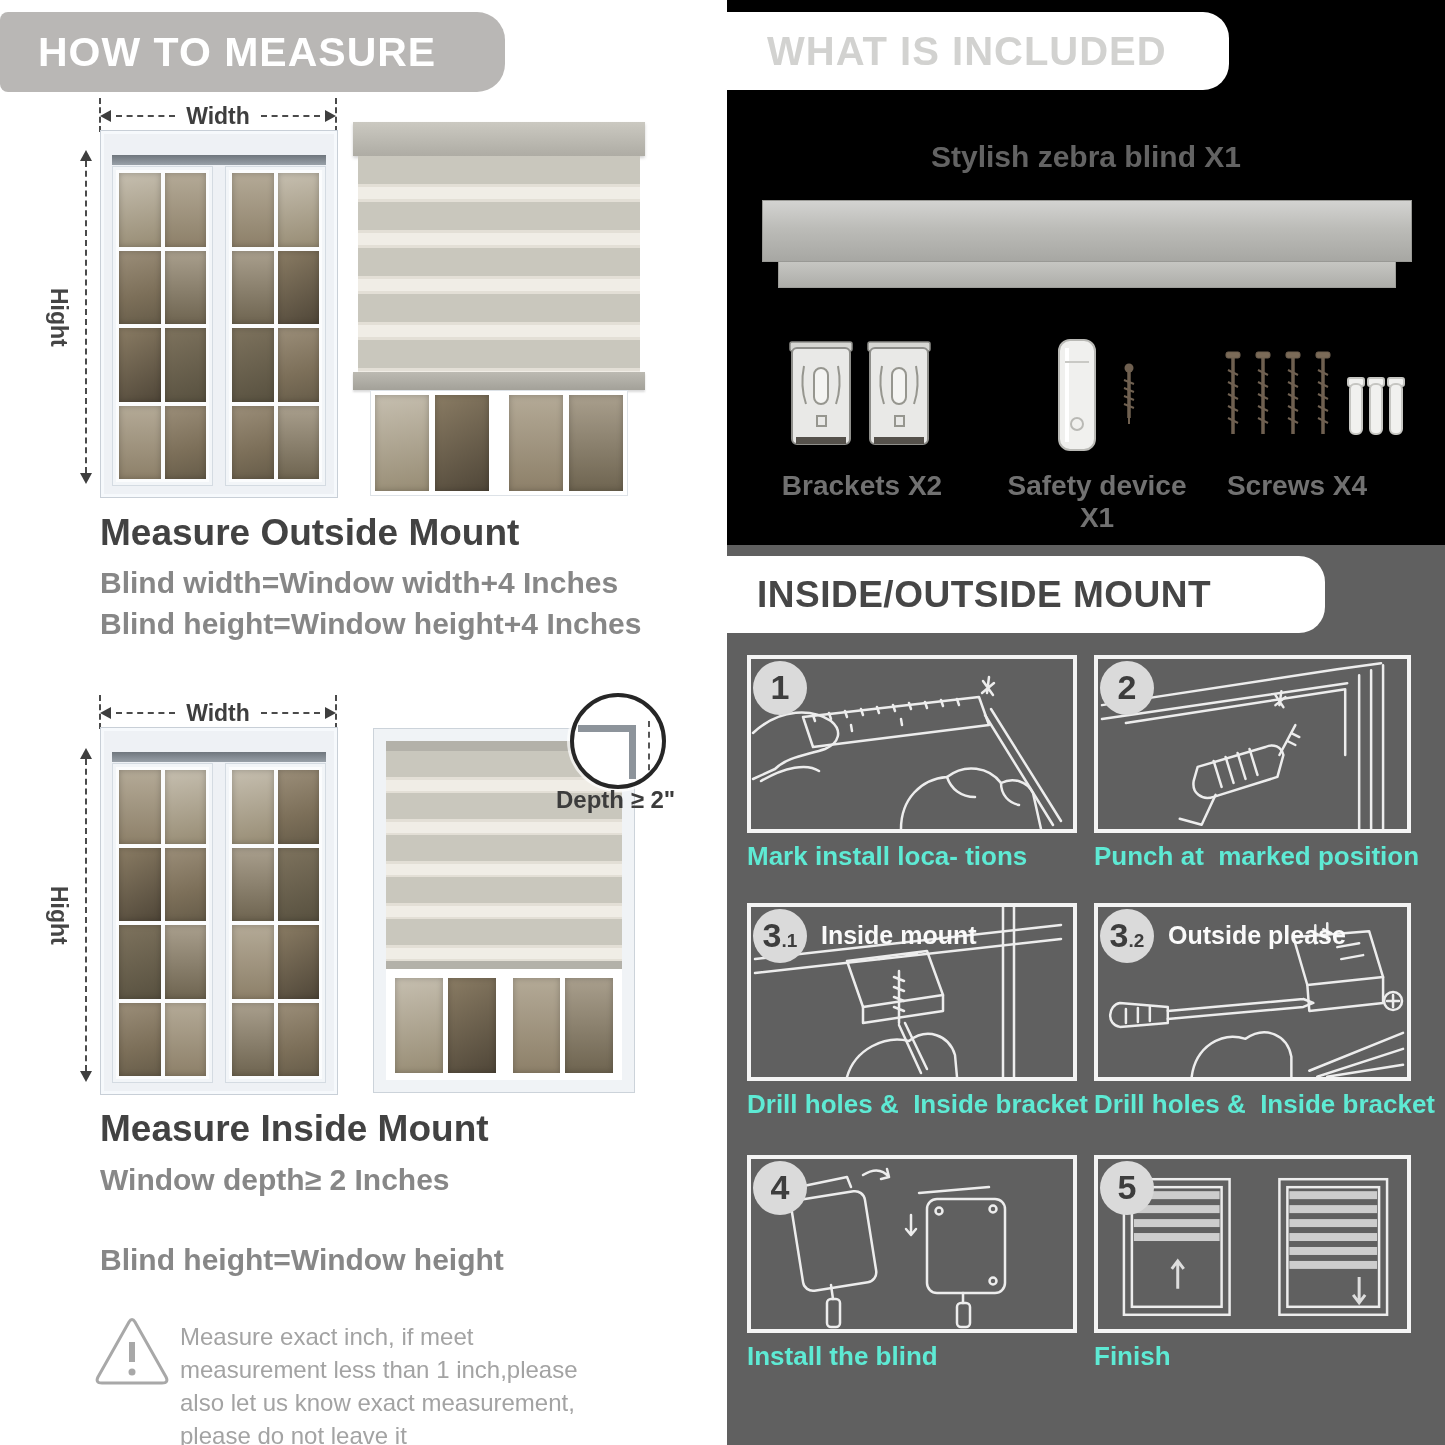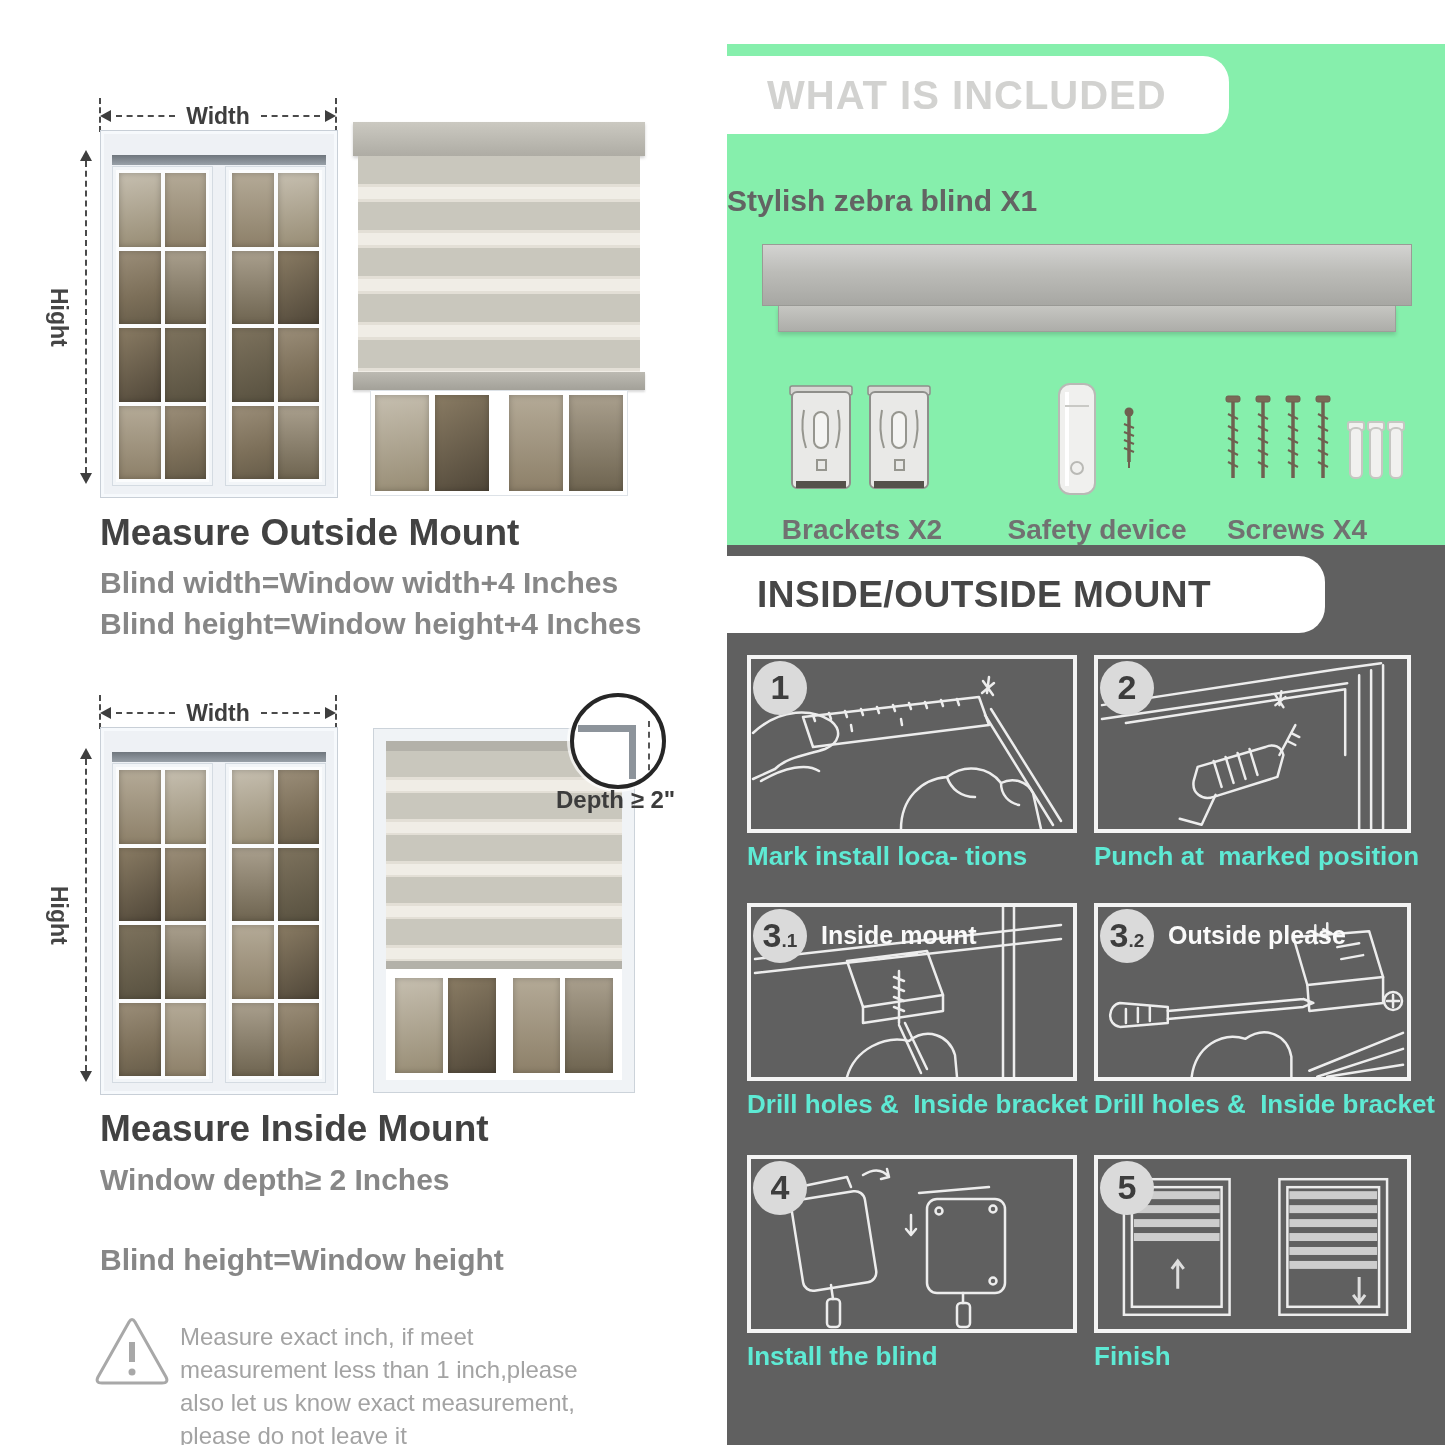--- a/index.html
+++ b/index.html
@@ -72,25 +72,25 @@
   .varrow{display:flex;flex-direction:column;align-items:center;width:20px;}
   .varrow .vdash{flex:1;border-left:2px dashed #4a4a4a;width:0;}
   .tri-u{width:0;height:0;border-left:6px solid transparent;border-right:6px solid transparent;border-bottom:11px solid #3e3e3e;}
   .tri-d{width:0;height:0;border-left:6px solid transparent;border-right:6px solid transparent;border-top:11px solid #3e3e3e;}
   .vlabel{transform:rotate(90deg);transform-origin:top left;font-size:23px;font-weight:bold;
     color:#454545;white-space:nowrap;}
 
   .warn-text{font-size:24px;line-height:33px;color:#a3a3a3;width:445px;}
 
   
-  .included{left:727px;top:0;width:718px;height:553px;background:#86efac;margin-top:44px;}
+  .included{left:727px;top:0;width:718px;height:553px;background:#000000;}
   .included-banner{left:0;top:12px;width:502px;height:78px;background:#ffffff;
     border-radius:0 26px 26px 0;color:#d2d2d0;font-size:40px;font-weight:bold;
     line-height:78px;padding-left:40px;box-sizing:border-box;letter-spacing:1px;}
-  .stylish-label{left:0;top:140px;width:100%;font-size:30px;
+  .stylish-label{left:0;top:140px;width:100%;text-align:center;font-size:30px;
     font-weight:bold;color:#636363;}
   .hr-top{height:62px;background:linear-gradient(180deg,#d3d3d1 0%,#bcbcb8 45%,#a7a7a3 100%);
     border:1px solid #9a9a96;box-sizing:border-box;}
   .hr-bot{height:26px;margin:0 16px;background:linear-gradient(180deg,#c6c6c2,#adada9);
     border:1px solid #9e9e9a;border-top:none;box-sizing:border-box;box-shadow:0 3px 4px rgba(0,0,0,.15);}
   .item-label{font-size:28px;font-weight:bold;color:#717171;text-align:center;}
 
   .mount{left:727px;top:545px;width:718px;height:900px;background:#606060;}
   .mount-banner{left:0;top:11px;width:598px;height:77px;background:#ffffff;
     border-radius:0 26px 26px 0;color:#464646;font-size:37px;font-weight:bold;
@@ -103,20 +103,21 @@
   .step-badge .s{font-size:19px;}
   .step-title{position:absolute;left:70px;top:14px;font-size:25px;font-weight:bold;color:#fafafa;}
   .step-caption{position:absolute;font-size:26px;font-weight:bold;color:#5eead4;white-space:pre-wrap;}
   .lineart{width:100%;height:100%;display:block;}
 </style>
 </head>
 <body>
 
 <div class="page">
 
+  <div class="abs howto-banner">HOW TO MEASURE</div>
 
   <div class="abs harrow" style="left:100px;top:104px;width:236px;">
     <div class="htick" style="left:-1px"></div>
     <div class="tri-l"></div>
     <div class="dash"></div>
     <span class="lab">Width</span>
     <div class="dash"></div>
     <div class="tri-r"></div>
     <div class="htick" style="right:-1px"></div>
   </div>

